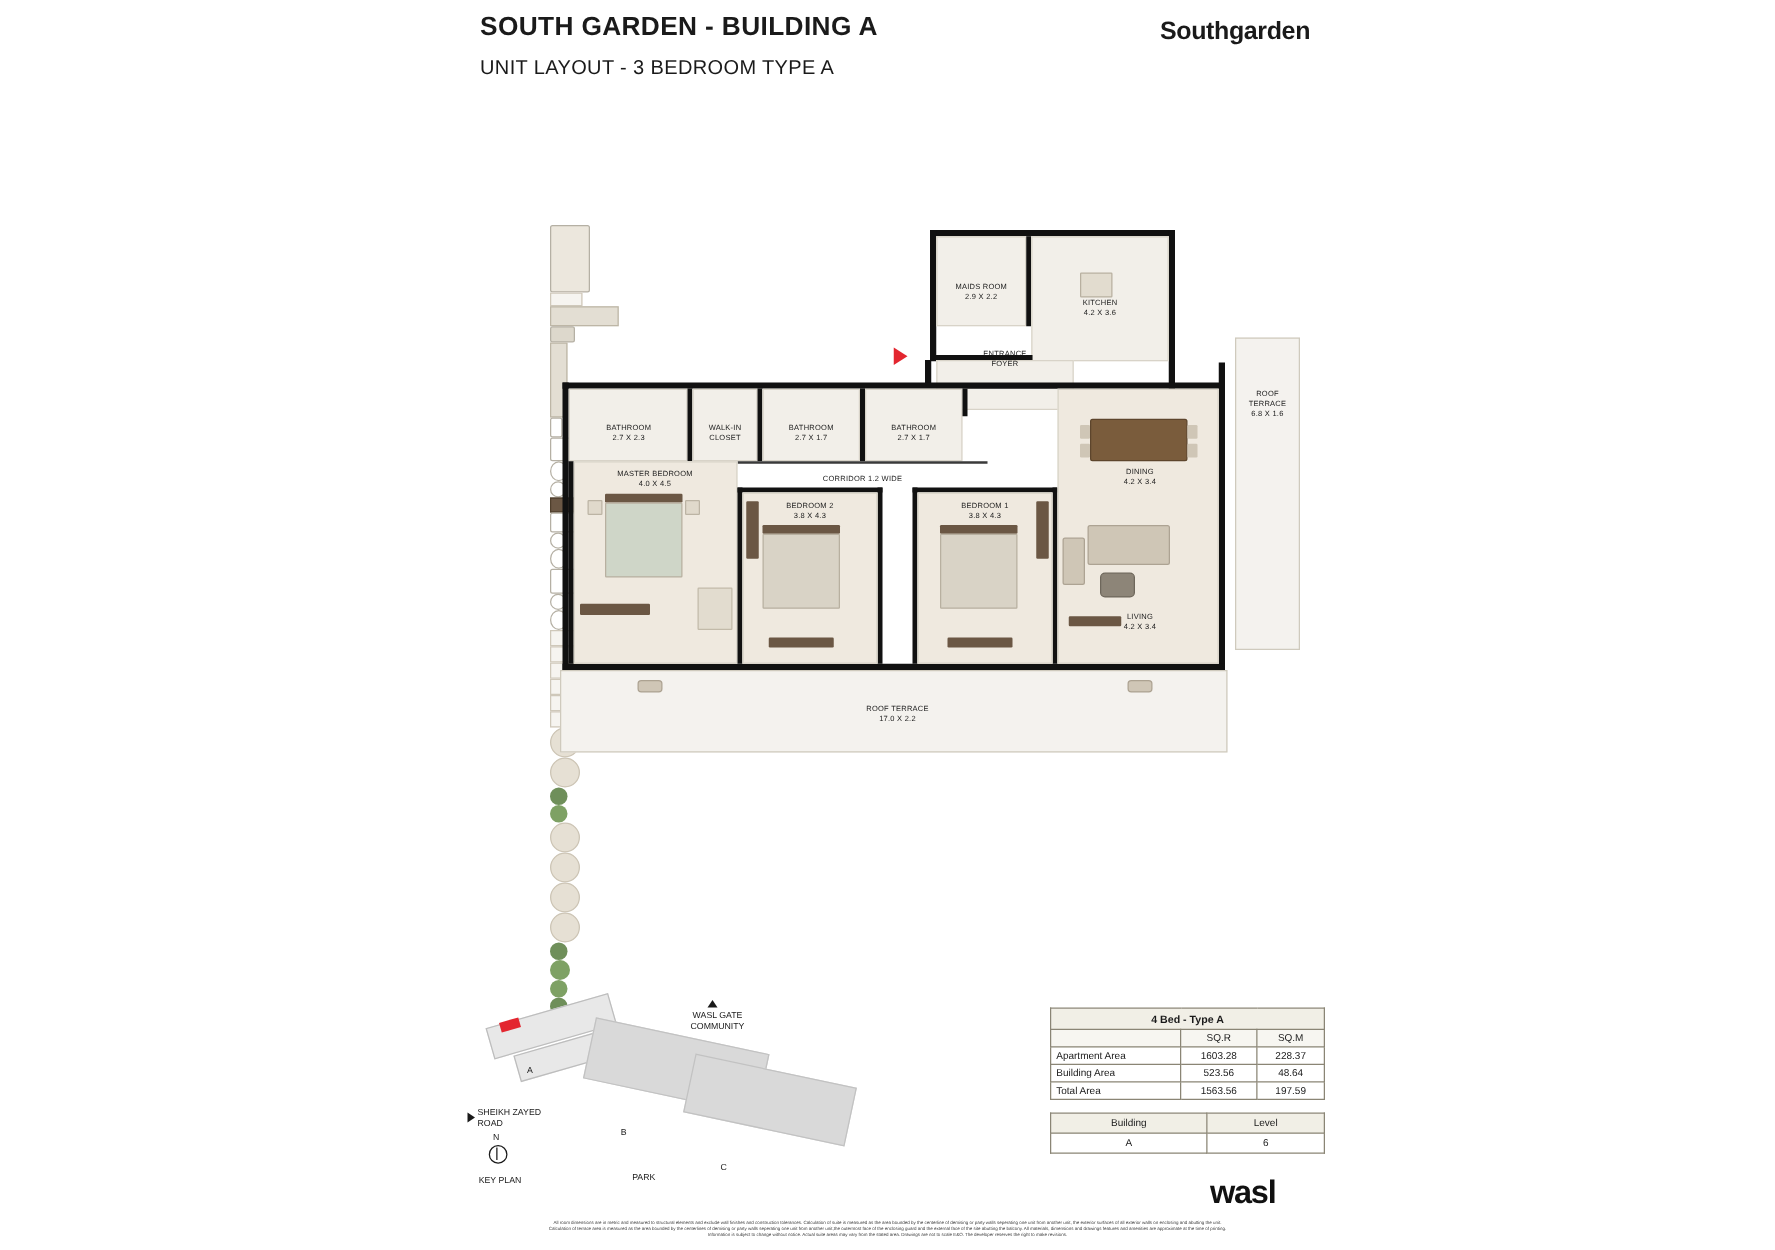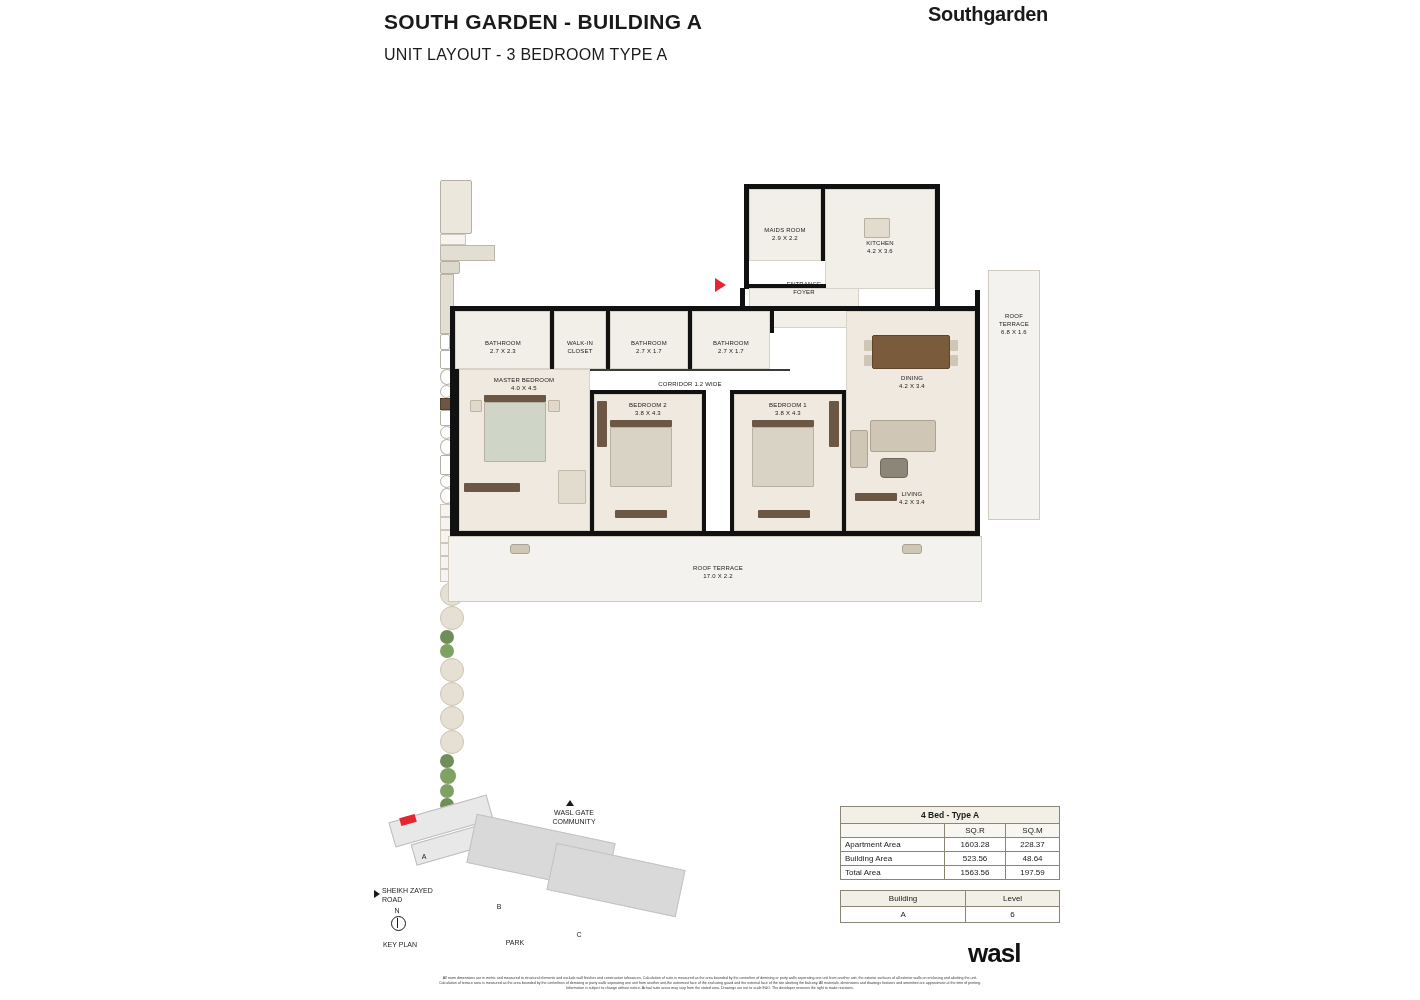--- a/index.html
+++ b/index.html
@@ -28,21 +28,21 @@
   #header-subtitle {
     position: absolute;
     left: 384px;
     top: 46px;
     font-size: 16px;
     letter-spacing: 0.3px;
   }
   #brand-logo {
     position: absolute;
     left: 928px;
-    top: 3px;
+    top: 14px;
     font-size: 20px;
     font-weight: bold;
     letter-spacing: -0.3px;
   }
   #brand-logo .b2 { font-weight: bold; }
 
   
   #floorplan {
     position: absolute;
     left: 440px;

